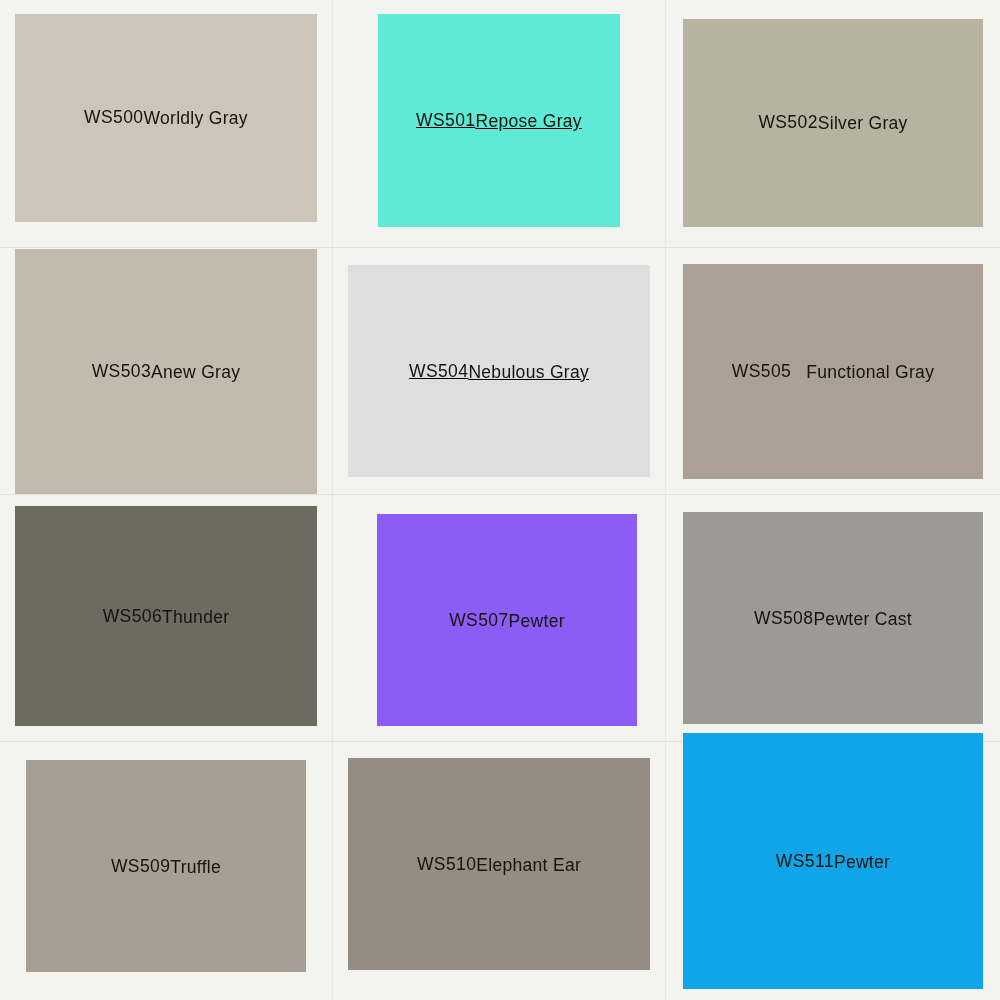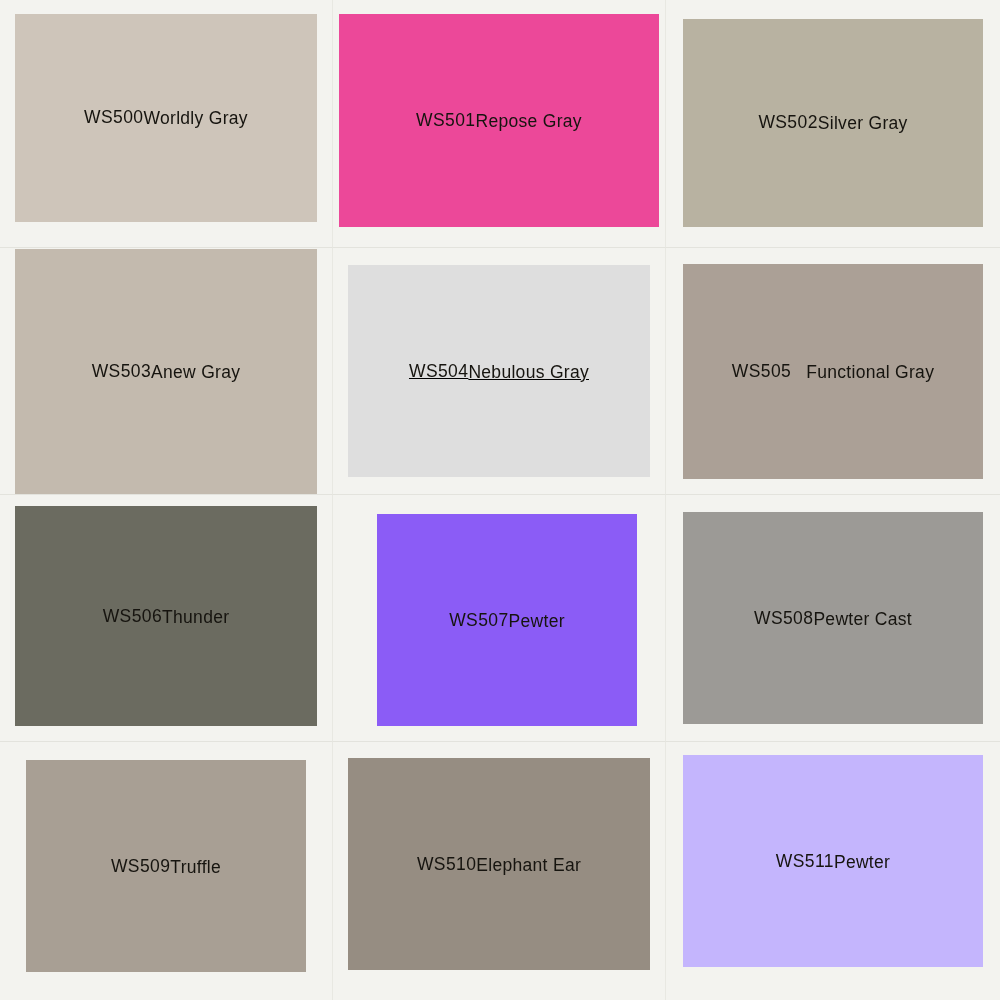--- a/index.html
+++ b/index.html
@@ -74,21 +74,21 @@
 <body style="background: rgb(243, 243, 239);">
 
 <div id="swatch-grid" style="background: rgb(243, 243, 239);">
     <div class="swatch-cell">
       <div class="swatch-chip" style="width: 302px; height: 208px; background: rgb(206, 197, 186); transform: translateY(-6px);">
         <div class="swatch-code">WS500</div>
         <div class="swatch-name">Worldly Gray</div>
       </div>
     </div>
     <div class="swatch-cell">
-      <div class="swatch-chip" style="width: 320px; height: 213px; background: #ec4899; transform: translateY(-3px);">
+      <div class="swatch-chip" style="width: 242px; height: 213px; background: #5eead4; transform: translateY(-3px); text-decoration: underline;">
         <div class="swatch-code">WS501</div>
         <div class="swatch-name">Repose Gray</div>
       </div>
     </div>
     <div class="swatch-cell col-last">
       <div class="swatch-chip" style="width: 300px; height: 208px; background: rgb(184, 178, 161); transform: translateY(-1px);">
         <div class="swatch-code">WS502</div>
         <div class="swatch-name">Silver Gray</div>
       </div>
     </div>
@@ -134,18 +134,18 @@
         <div class="swatch-name">Truffle</div>
       </div>
     </div>
     <div class="swatch-cell row-last">
       <div class="swatch-chip" style="width: 302px; height: 212px; background: rgb(150, 141, 130); transform: translateY(-7px);">
         <div class="swatch-code">WS510</div>
         <div class="swatch-name">Elephant Ear</div>
       </div>
     </div>
     <div class="swatch-cell col-last row-last">
-      <div class="swatch-chip" style="width: 300px; height: 212px; background: #c4b5fd; transform: translateY(-10px);">
+      <div class="swatch-chip" style="width: 300px; height: 256px; background: #0ea5e9; transform: translateY(-10px);">
         <div class="swatch-code">WS511</div>
         <div class="swatch-name">Pewter</div>
       </div>
     </div>
   </div>
 
 </body></html>

